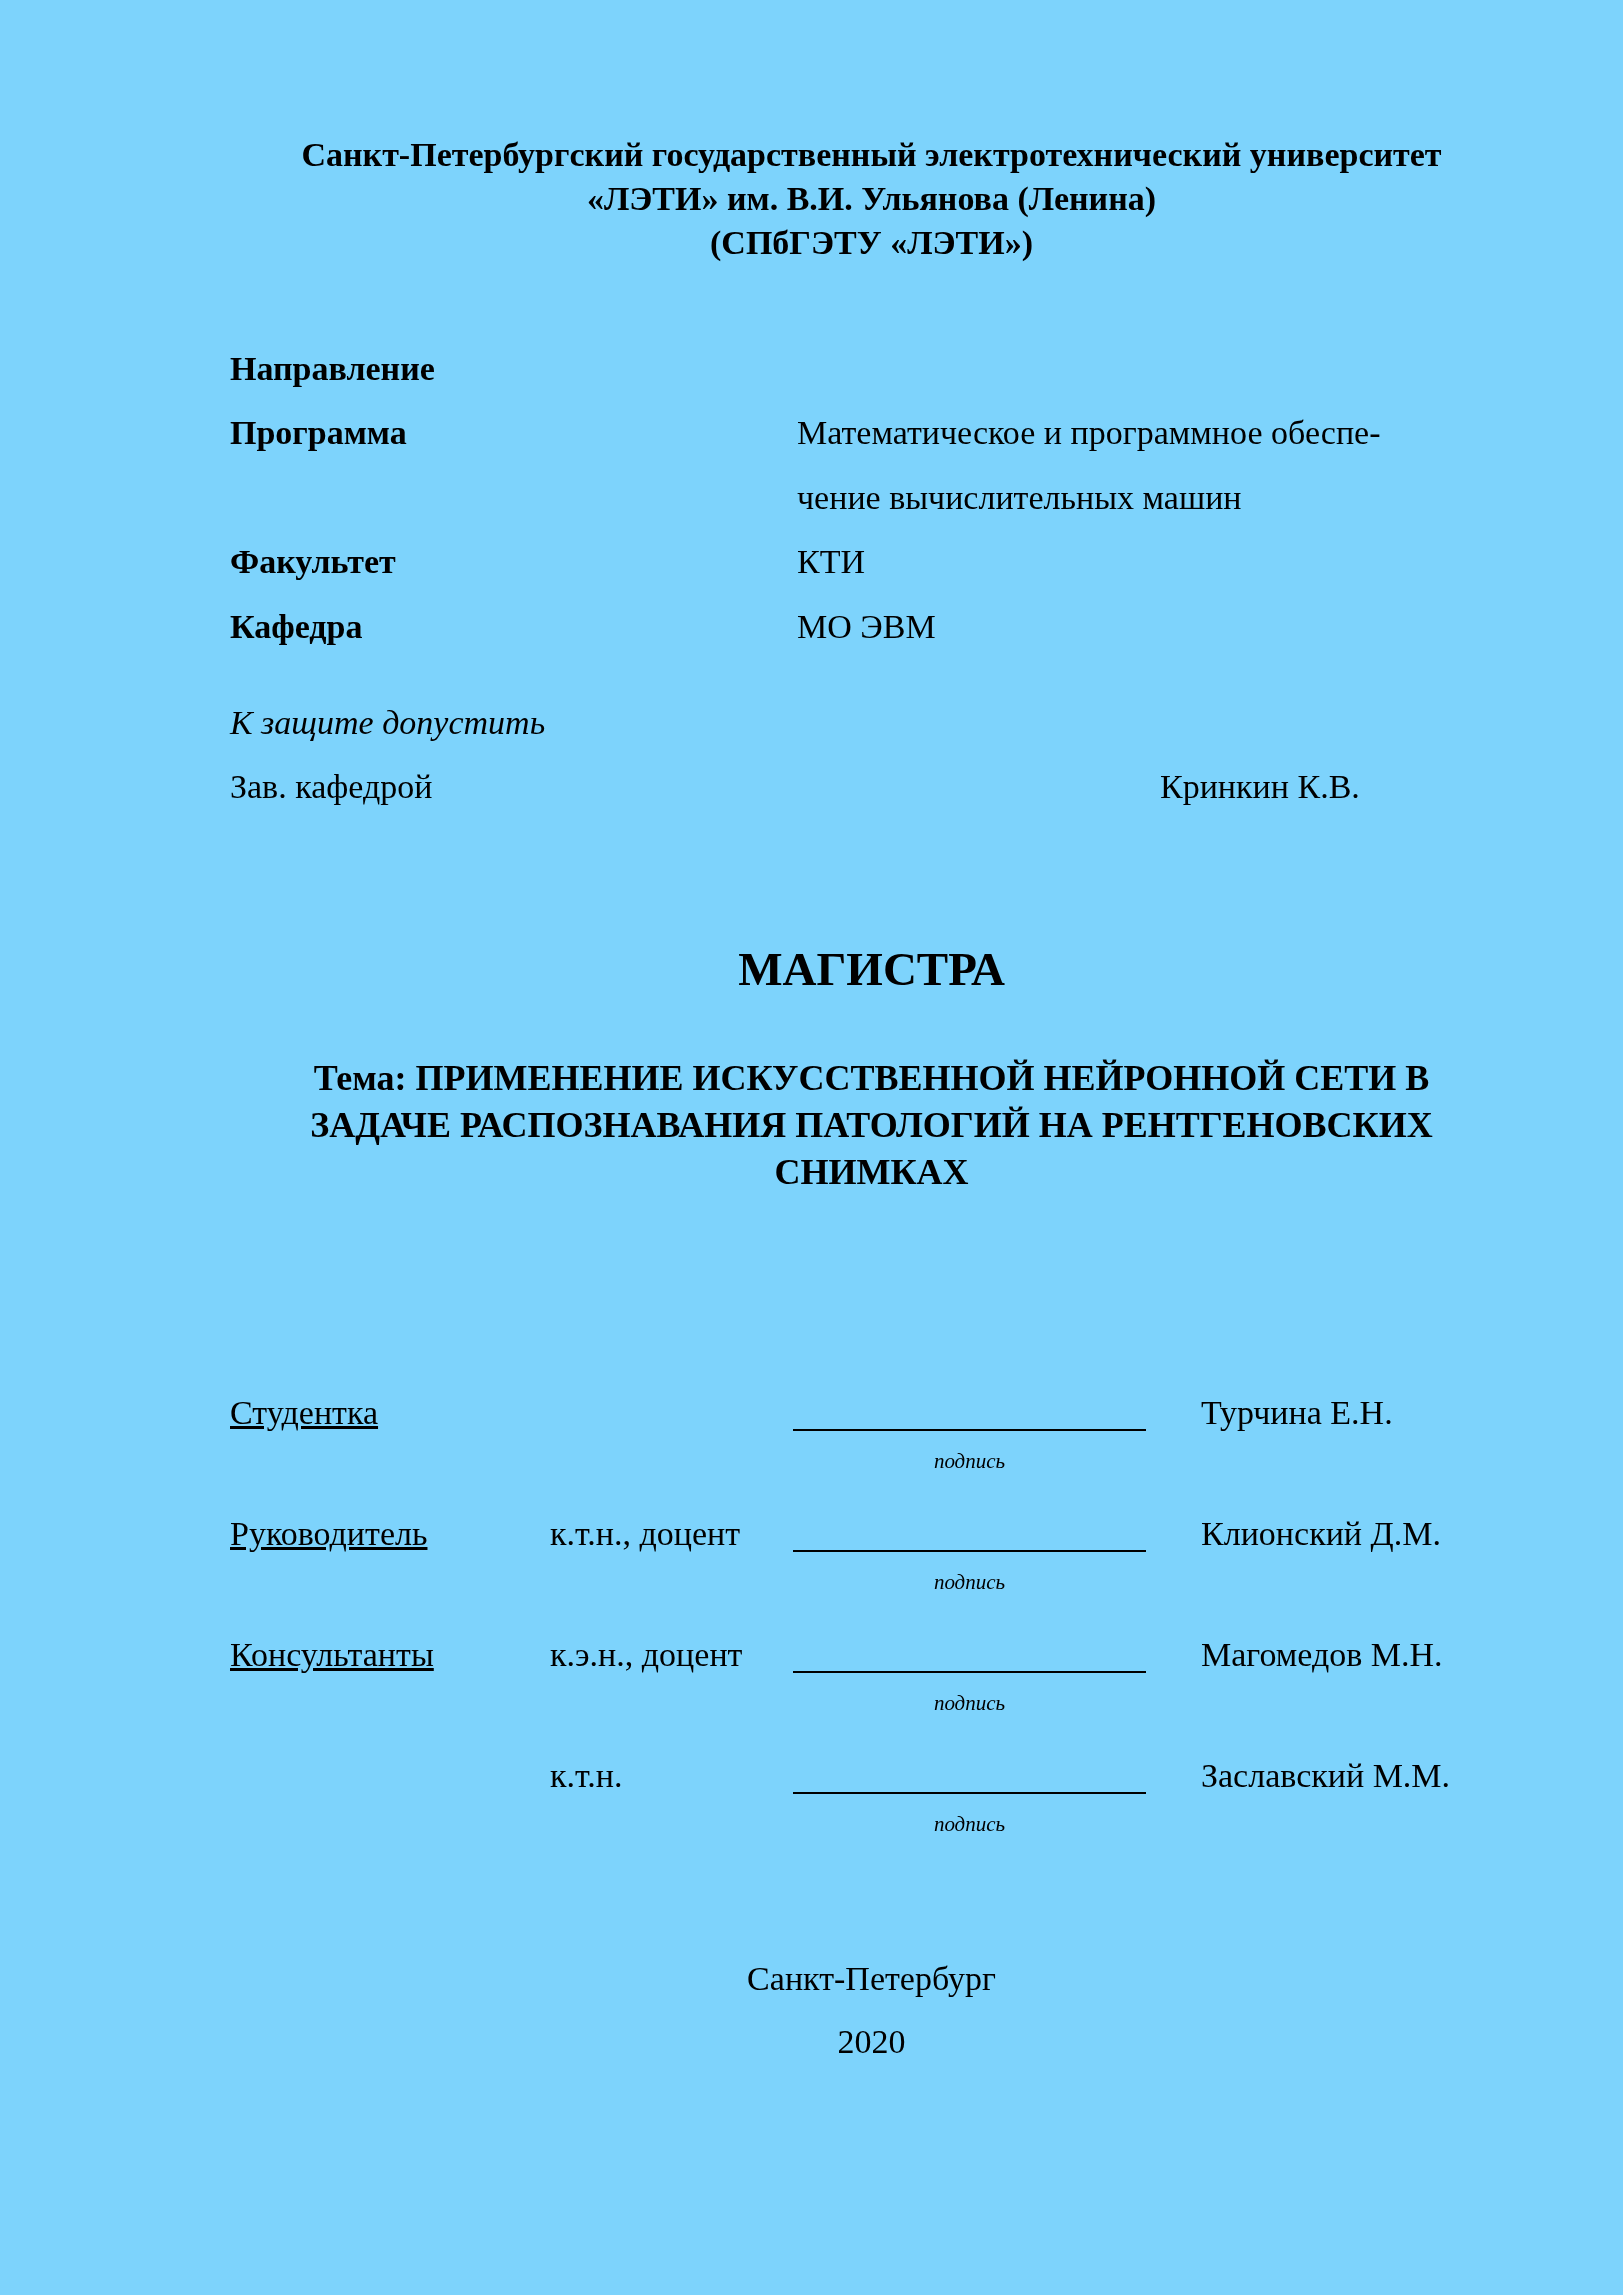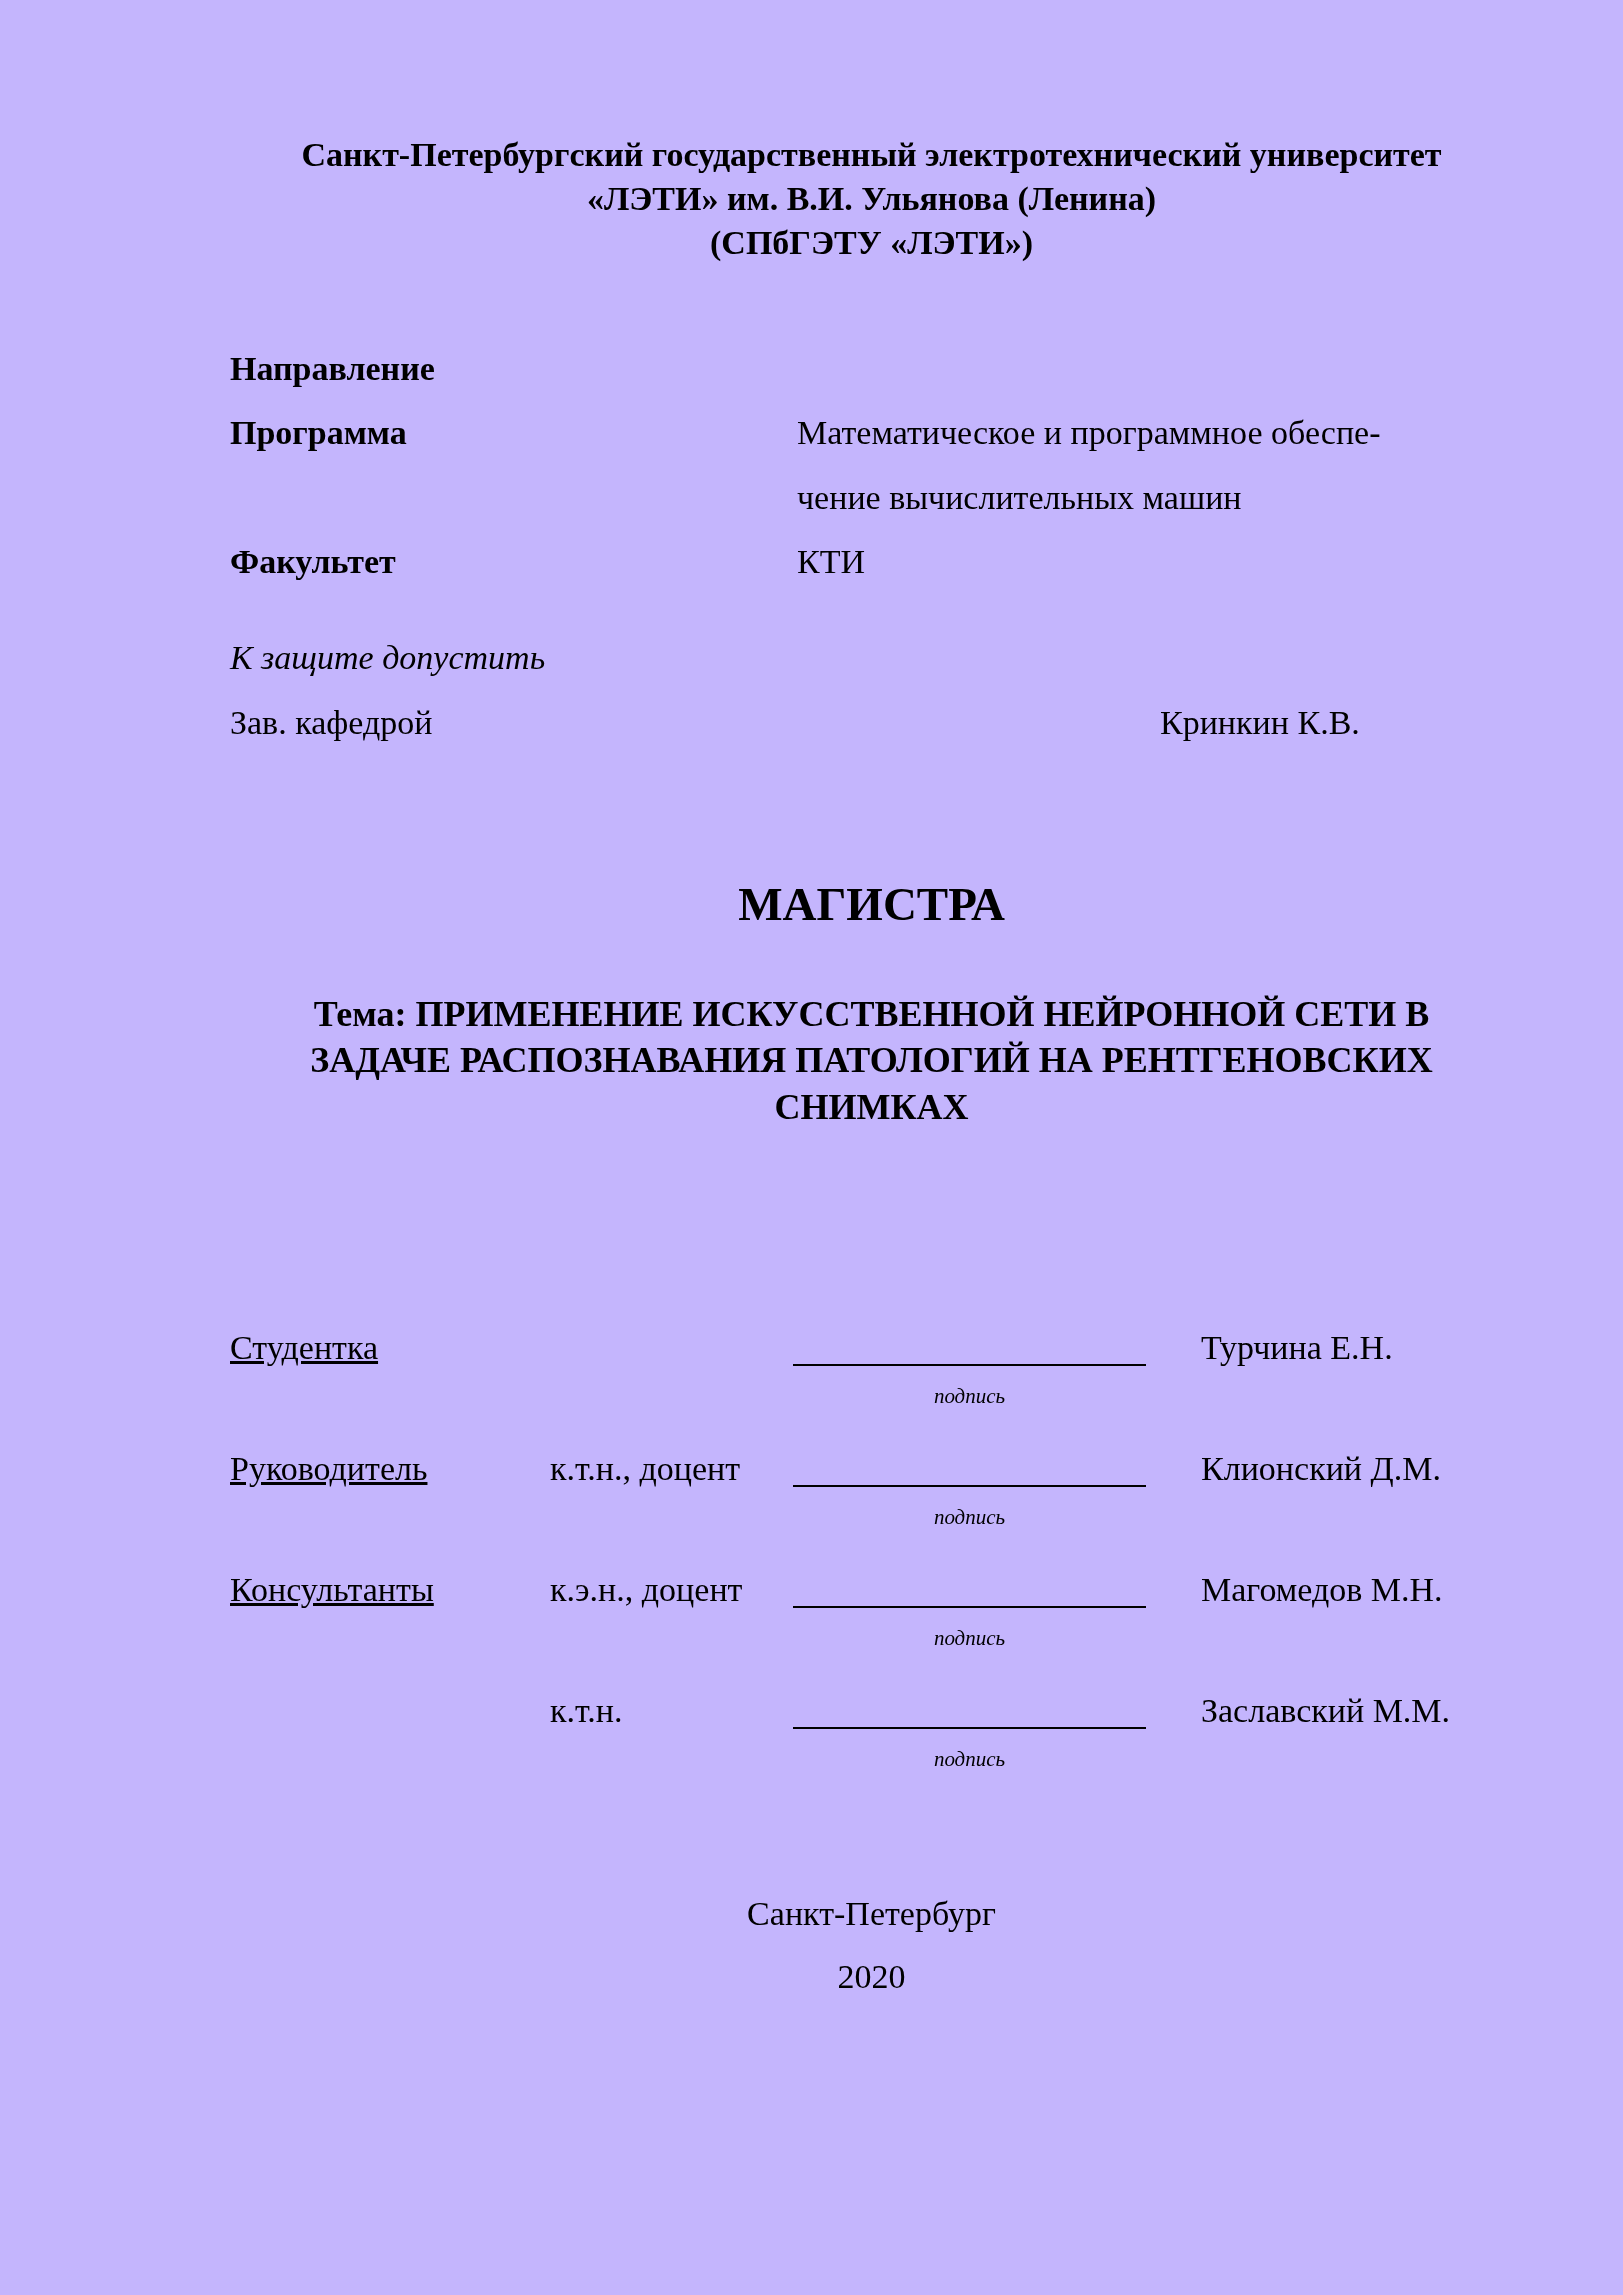--- a/index.html
+++ b/index.html
@@ -1,21 +1,21 @@
 <!DOCTYPE html>
 <html style="font-size:12.6px"><head>
 <meta charset="utf-8">
 <style>
   * { margin: 0; padding: 0; box-sizing: border-box; }
   html, body { background: #ffffff; }
   .page {
     position: relative;
     width: 1623px;
     height: 2295px;
-    background: #c4b5fd;
+    background: #7dd3fc;
     color: #000000;
     font-family: "Liberation Serif", "DejaVu Serif", serif;
     font-size: 34px;
     padding: 133px 110px 0 230px;
   }
   .header {
     text-align: center;
     font-weight: bold;
     line-height: 1.3;
   }
@@ -93,20 +93,24 @@
     </div>
     <div class="field-row">
       <div class="field-label">Программа</div>
       <div class="field-value">Математическое и программное обеспе-
 чение вычислительных машин</div>
     </div>
     <div class="field-row">
       <div class="field-label">Факультет</div>
       <div class="field-value">КТИ</div>
     </div>
+    <div class="field-row">
+      <div class="field-label">Кафедра</div>
+      <div class="field-value">МО ЭВМ</div>
+    </div>
   </div>
 
   <div class="allow">
     <div class="allow-permit">К защите допустить</div>
     <div class="head-row">
       <span class="head-label">Зав. кафедрой</span>
       <span>Кринкин К.В.</span>
     </div>
   </div>
 

